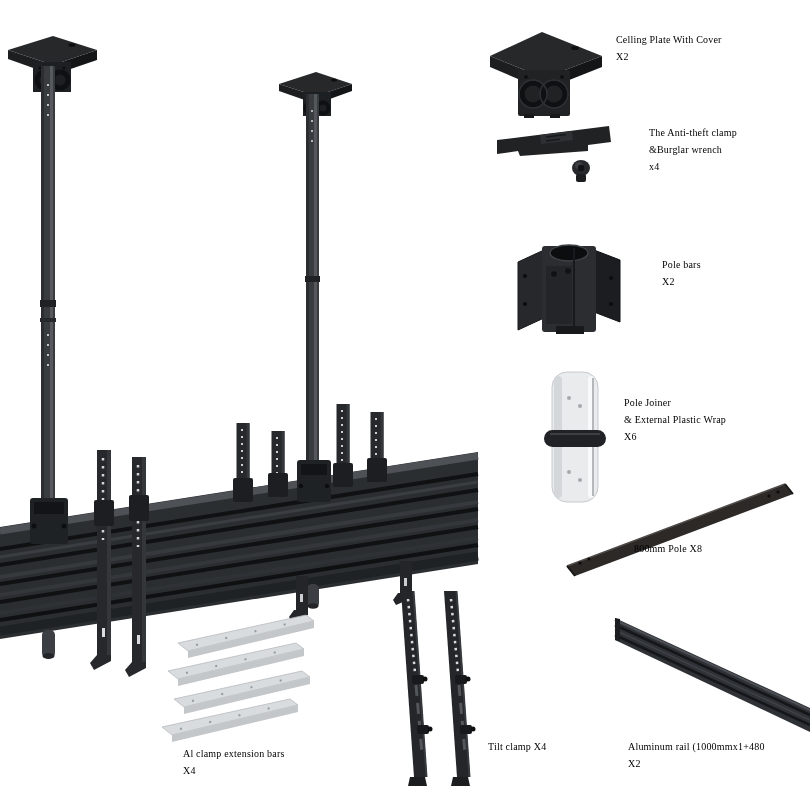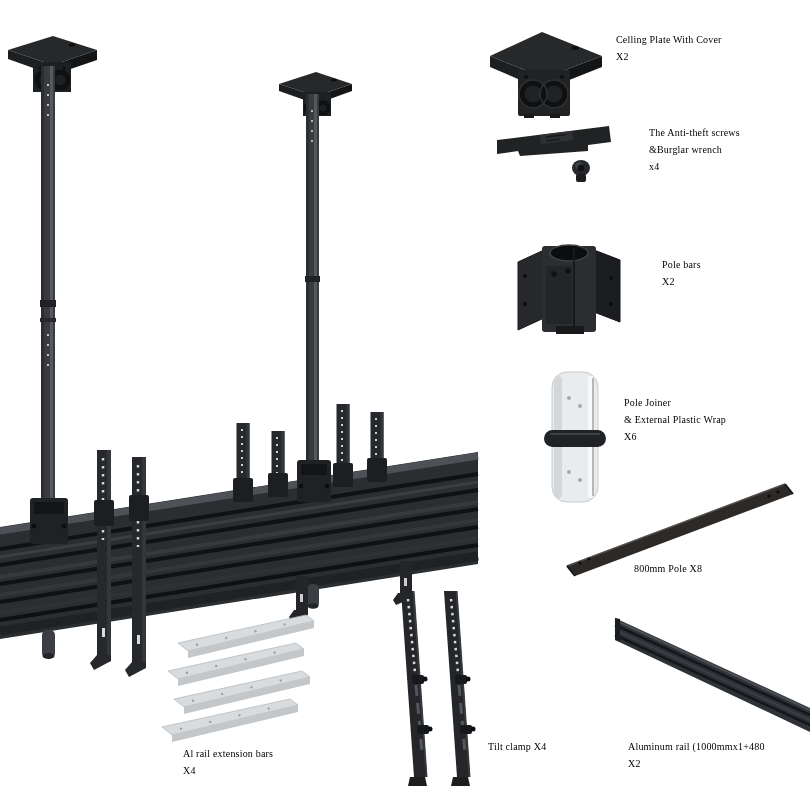--- a/index.html
+++ b/index.html
@@ -238,42 +238,42 @@
   <line x1="17" y1="31" x2="212" y2="121" stroke="#14161a" stroke-width="2.5"></line>
   <polygon points="17,14 17,36 22,37 22,15" fill="#1b1e21"></polygon>
 </svg>
 
 <div class="label" style="left:616px;top:31px">
   <div>Celling Plate With Cover</div>
   <div>X2</div>
 </div>
 
 <div class="label" style="left:649px;top:124px">
-  <div>The Anti-theft screws</div>
+  <div>The Anti-theft clamp</div>
   <div>&amp;Burglar wrench</div>
   <div>x4</div>
 </div>
 
 <div class="label" style="left:662px;top:256px">
   <div>Pole bars</div>
   <div>X2</div>
 </div>
 
 <div class="label" style="left:624px;top:394px">
   <div>Pole Joiner</div>
   <div>&amp; External Plastic Wrap</div>
   <div>X6</div>
 </div>
 
-<div class="label" style="left:634px;top:560px">
+<div class="label" style="left:634px;top:540px">
   <div>800mm Pole X8</div>
 </div>
 
 <div class="label" style="left:183px;top:745px">
-  <div>Al rail extension bars</div>
+  <div>Al clamp extension bars</div>
   <div>X4</div>
 </div>
 
 <div class="label" style="left:488px;top:738px">
   <div>Tilt clamp X4</div>
 </div>
 
 <div class="label" style="left:628px;top:738px">
   <div>Aluminum rail (1000mmx1+480</div>
   <div>X2</div>

